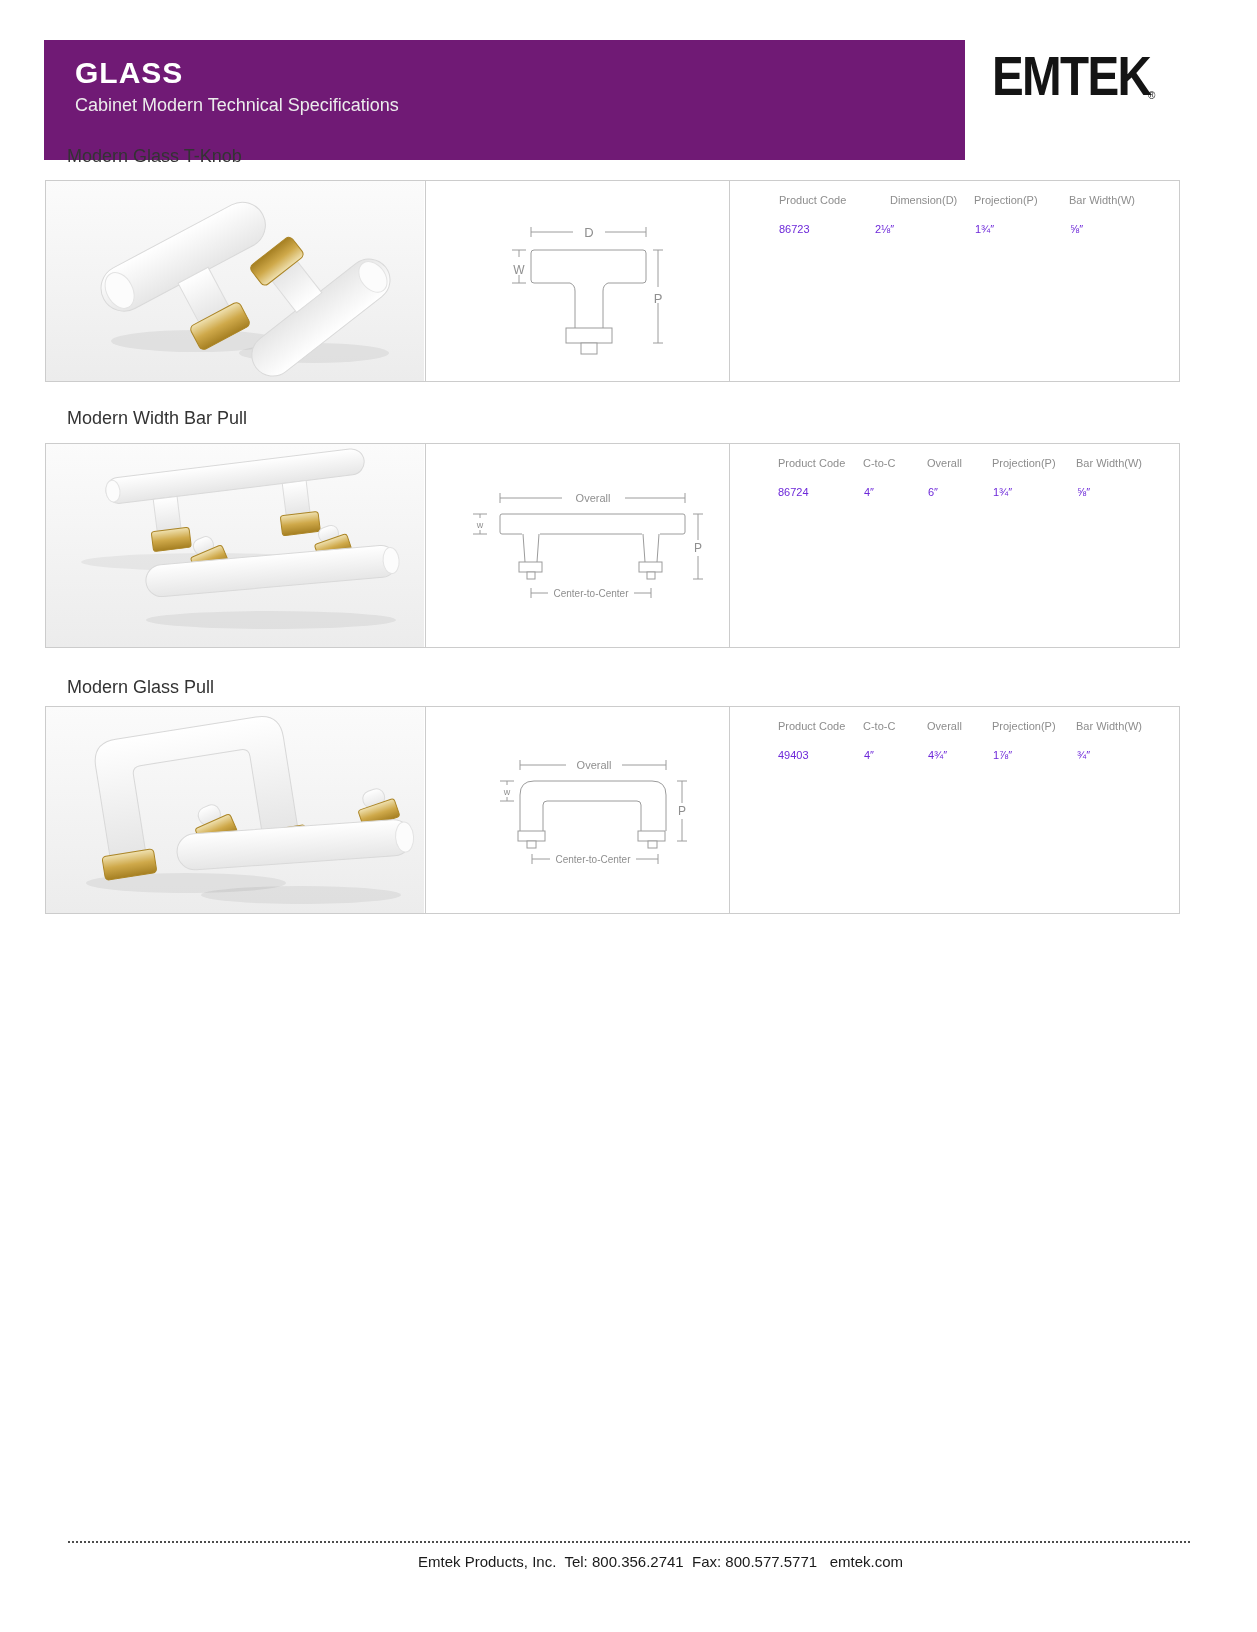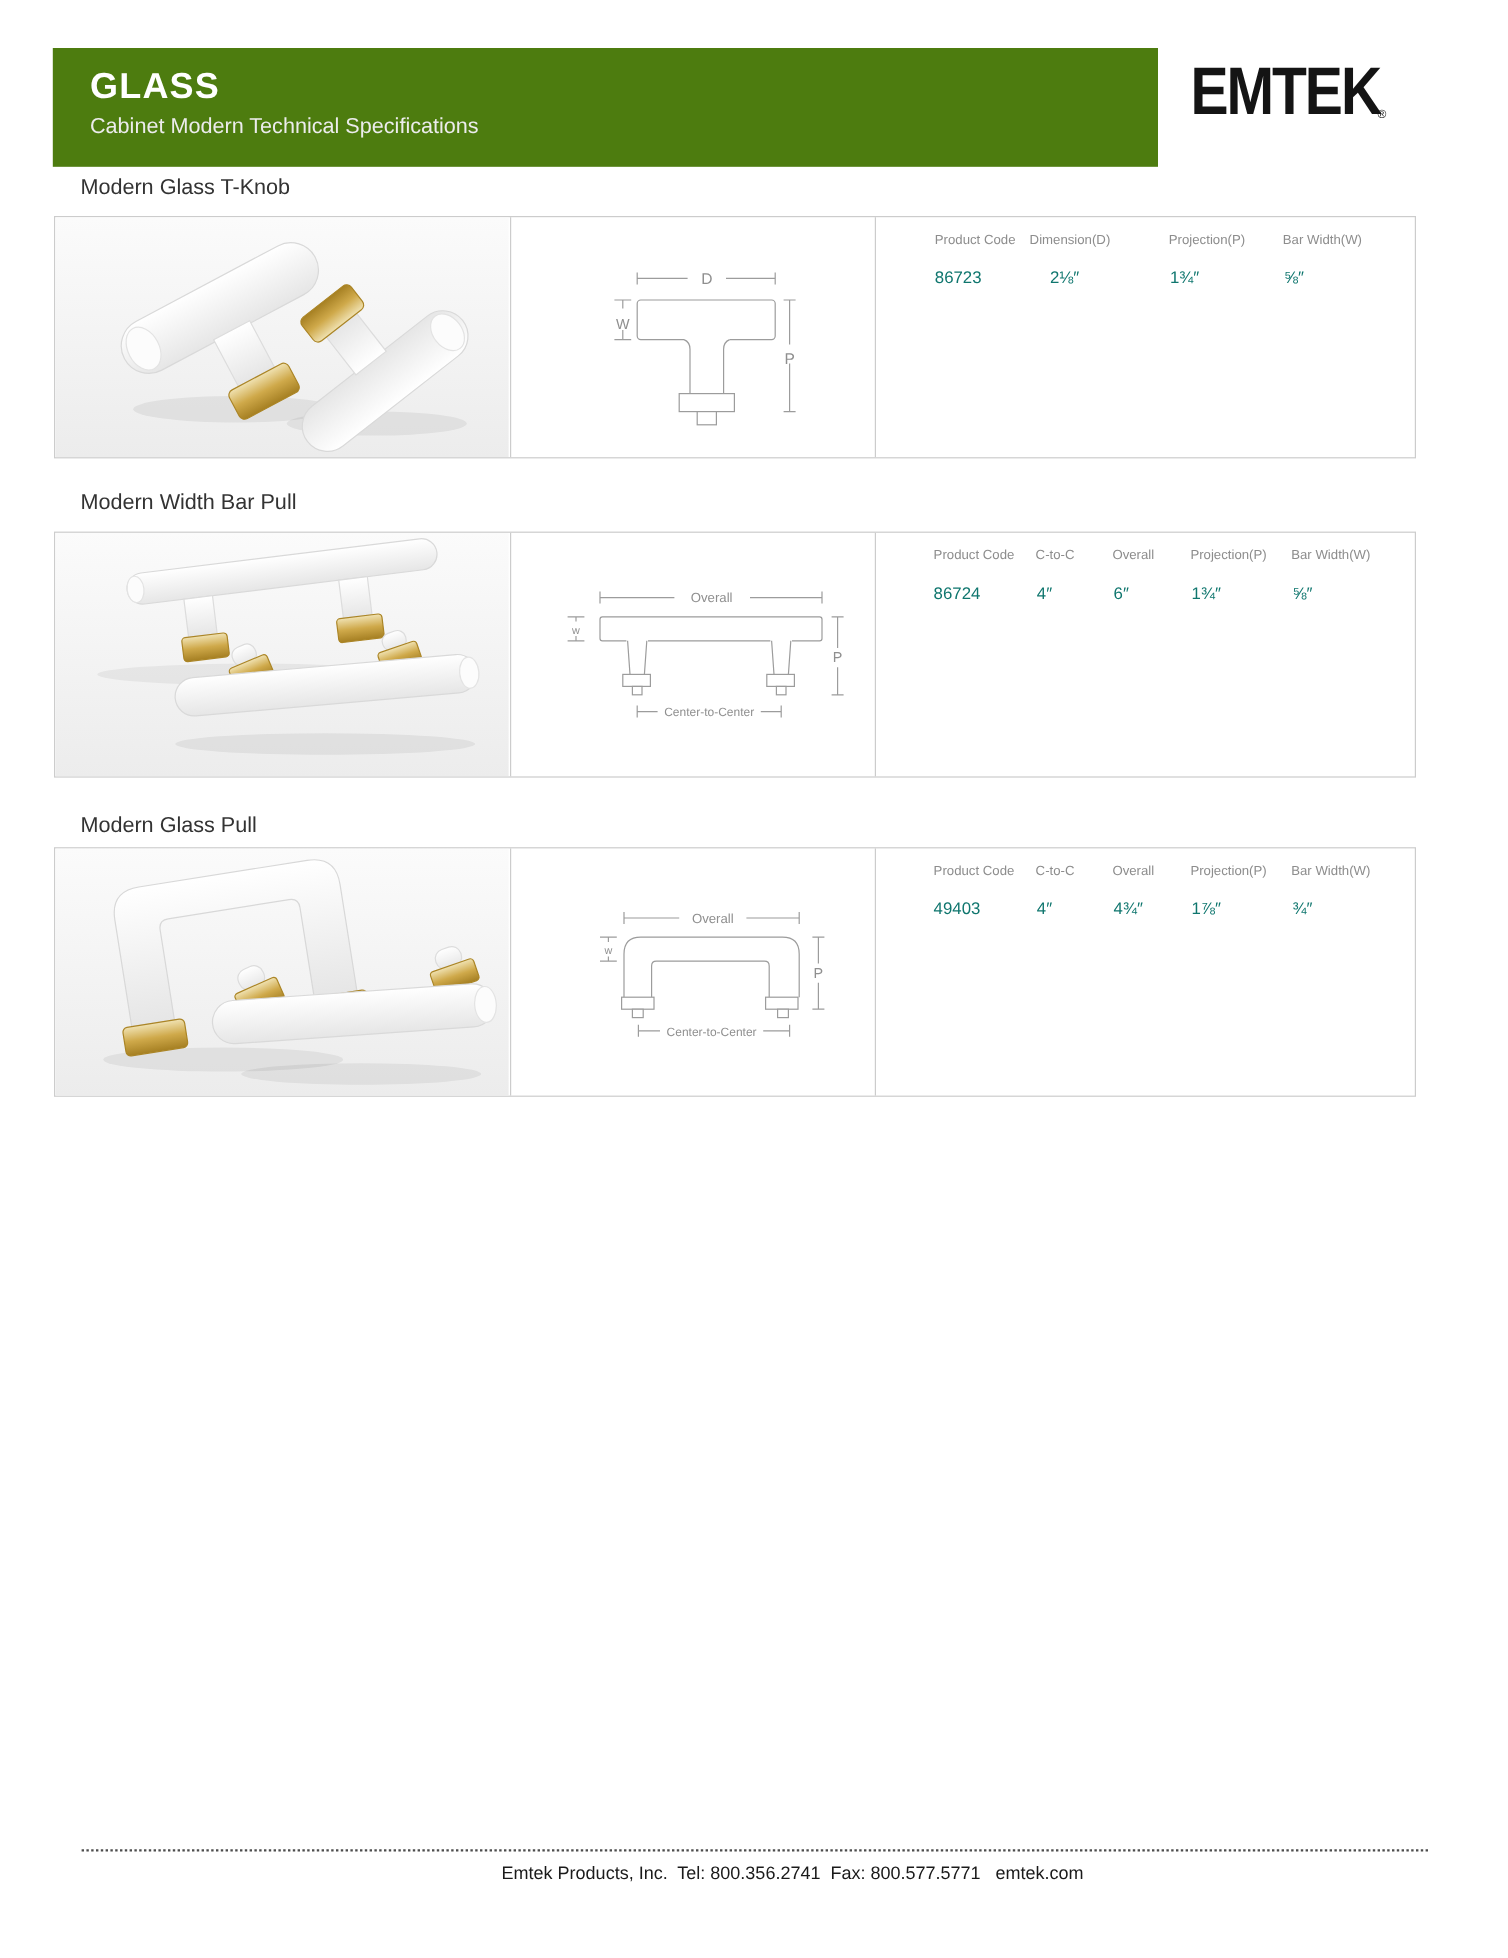--- a/index.html
+++ b/index.html
@@ -1,20 +1,20 @@
 <!DOCTYPE html>
 <html><head>
 <meta charset="utf-8">
 <style>
   html,body{margin:0;padding:0;background:#fff;}
   .page{position:relative;width:1257px;height:1632px;background:#fff;overflow:hidden;
         font-family:"Liberation Sans",sans-serif;}
 
   
-  .banner{position:absolute;left:44px;top:40px;width:921px;height:99px;background:#4d7c0f;}
+  .banner{position:absolute;left:44px;top:40px;width:921px;height:120px;background:#701a75;}
   .banner-title{position:absolute;left:31px;top:16px;font-size:30px;font-weight:bold;
                 color:#ffffff;letter-spacing:1px;}
   .banner-subtitle{position:absolute;left:31px;top:55px;font-size:18px;color:#ececec;}
 
   
   .logo{position:absolute;left:992px;top:48px;width:200px;height:56px;}
   .logo-text{display:inline-block;font-size:56px;font-weight:bold;color:#141414;
              letter-spacing:-2px;transform:scaleX(.85);transform-origin:left center;line-height:56px;}
   .logo-reg{position:absolute;left:156px;top:42px;font-size:10px;color:#141414;}
 
@@ -23,21 +23,21 @@
 
   
   .row{position:absolute;left:45px;width:1135px;border:1px solid #cccccc;display:flex;
        box-sizing:border-box;background:#fff;}
   .panel{position:relative;box-sizing:border-box;height:100%;}
   .photo-panel{width:380px;border-right:1px solid #cccccc;overflow:hidden;}
   .diagram-panel{width:304px;border-right:1px solid #cccccc;overflow:hidden;}
   .table-panel{flex:1;}
 
   .hdr{position:absolute;top:13px;font-size:11px;font-weight:normal;color:#8d8d8d;white-space:nowrap;}
-  .val{position:absolute;top:42px;font-size:14px;color:#0f766e;white-space:nowrap;}
+  .val{position:absolute;top:42px;font-size:11px;color:#6d28d9;white-space:nowrap;}
 
   
   .dgm path,.dgm line{stroke:#9c9c9c;stroke-width:1;fill:none;}
   .dgm .shape{fill:#ffffff;stroke:#9c9c9c;stroke-width:1;}
   .dgm .mask{fill:#ffffff;stroke:none;}
   .dgm text{fill:#8f8f8f;font-family:"Liberation Sans",sans-serif;}
 
   
   .footer-line{position:absolute;left:68px;top:1541px;width:1122px;height:0;
                border-top:2px dotted #4d4d4d;}
@@ -107,21 +107,21 @@
         <rect class="shape" x="105" y="69" width="115" height="33" rx="3"></rect>
         <rect class="mask" x="144" y="100" width="38" height="4"></rect>
         <path d="M144,102 Q149,104 149,110 V147 M182,102 Q177,104 177,110 V147"></path>
         <rect class="shape" x="140" y="147" width="46" height="15"></rect>
         <rect class="shape" x="155" y="162" width="16" height="11"></rect>
       </svg>
     </div>
 
     <div class="panel table-panel">
       <span class="hdr" style="left:49px">Product Code</span>
-      <span class="hdr" style="left:128px">Dimension(D)</span>
+      <span class="hdr" style="left:160px">Dimension(D)</span>
       <span class="hdr" style="left:244px">Projection(P)</span>
       <span class="hdr" style="left:339px">Bar Width(W)</span>
       <span class="val" style="left:49px">86723</span>
       <span class="val" style="left:145px">2⅛″</span>
       <span class="val" style="left:245px">1¾″</span>
       <span class="val" style="left:340px">⅝″</span>
     </div>
   </div>
 
   <div class="section-heading" style="top:408px">Modern Width  Bar Pull</div>

